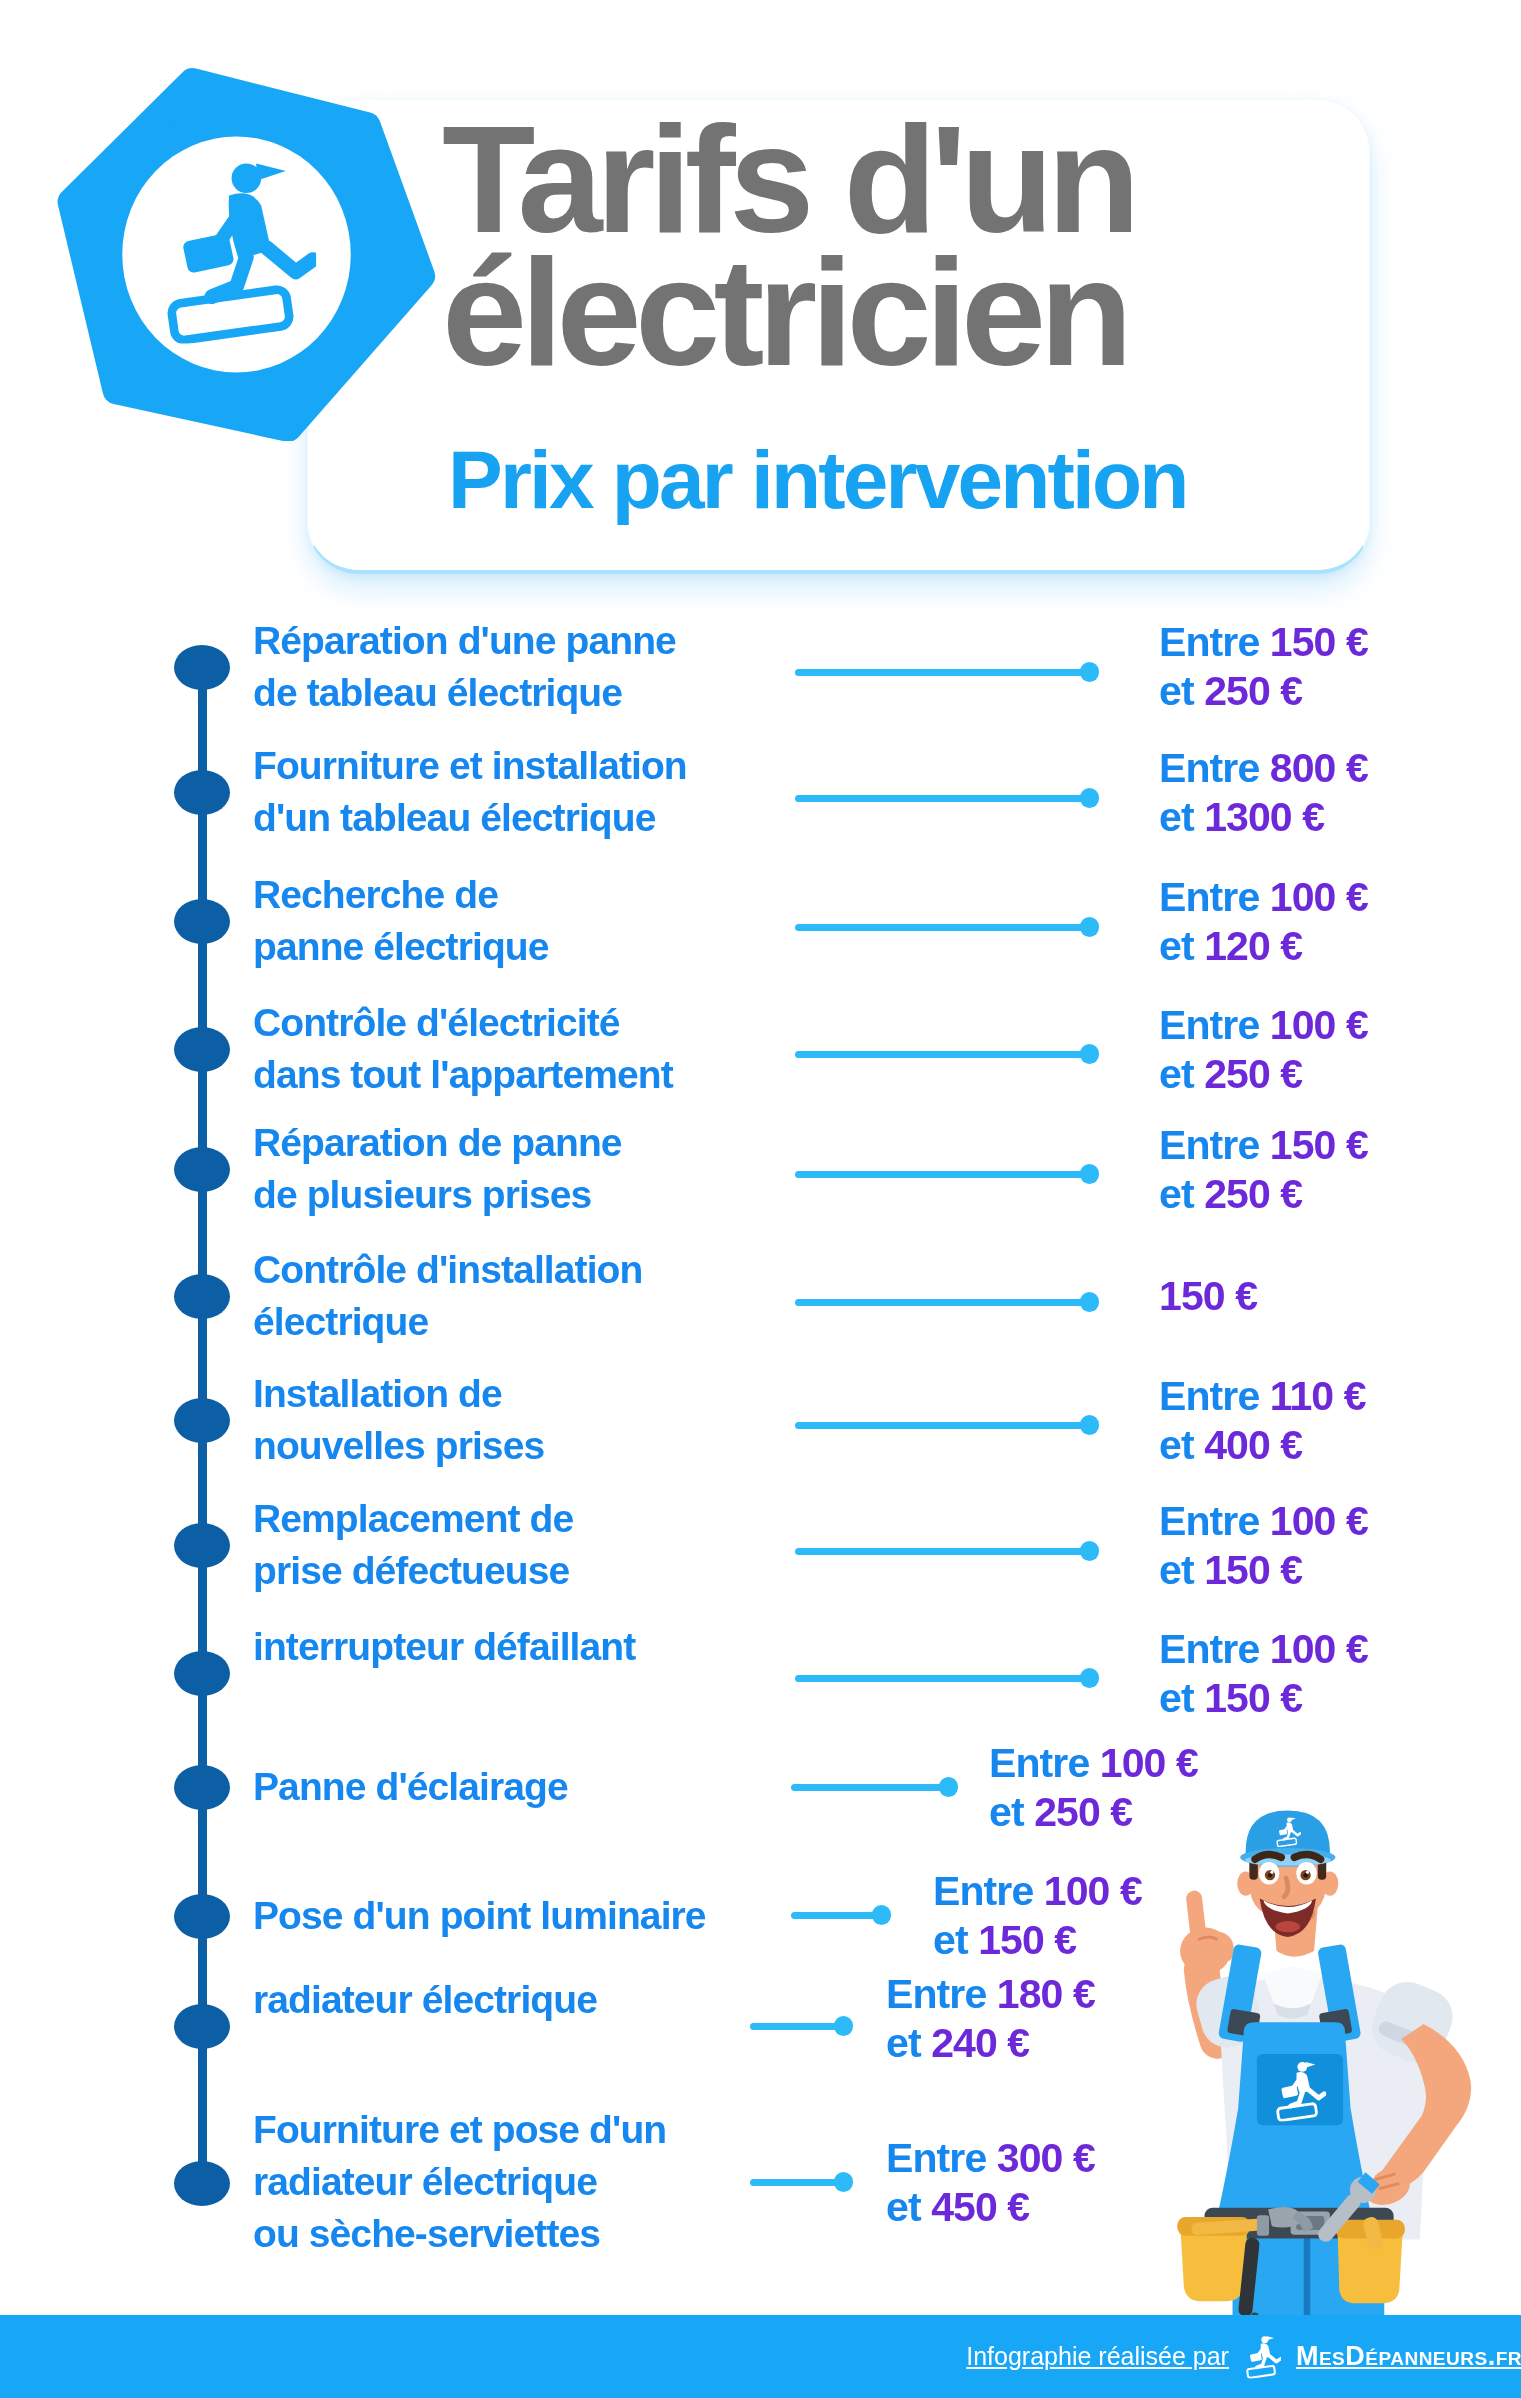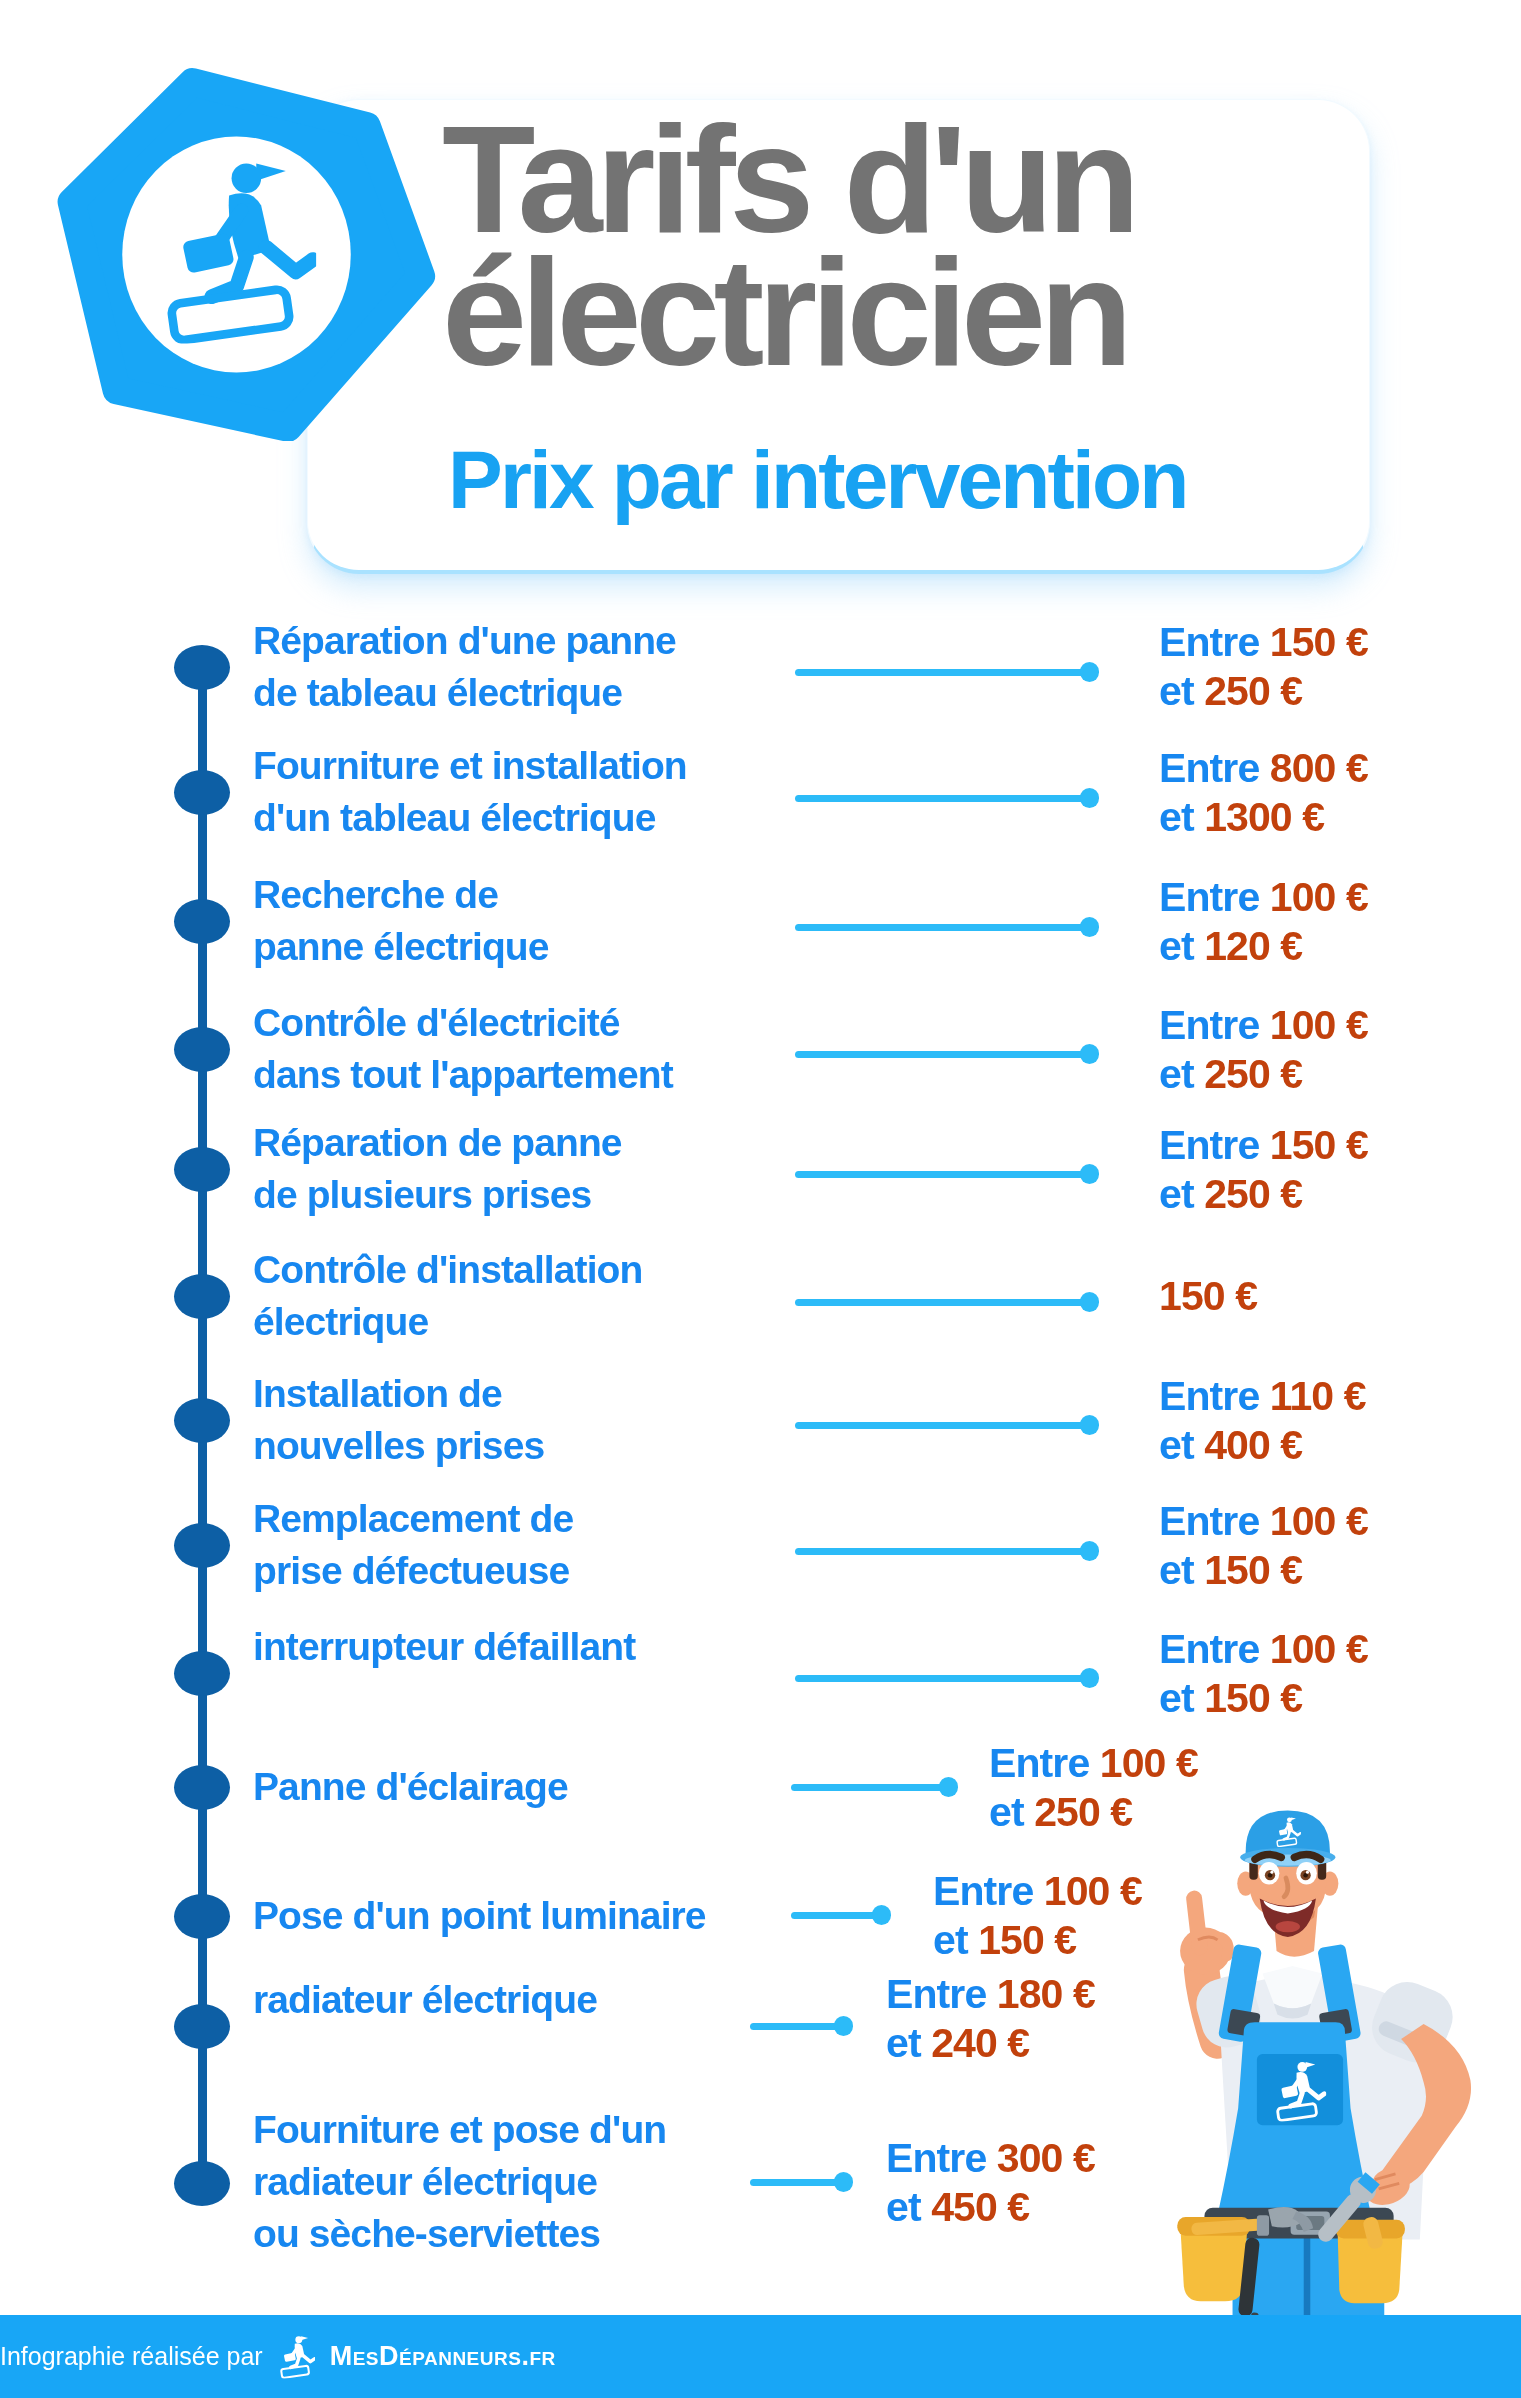--- a/index.html
+++ b/index.html
@@ -42,27 +42,27 @@
     color:#1787F0;letter-spacing:-0.9px;
   }
   .label.nowrap{width:auto;white-space:nowrap;}
   .leader{height:6.6px;background:#2CBBF8;border-radius:3.7px;}
   .leader::after{
     content:"";position:absolute;right:-10.3px;top:-6.6px;
     width:19.7px;height:19.7px;border-radius:50%;background:#2CBBF8;
   }
   .price{font-weight:700;font-size:41px;line-height:49px;letter-spacing:-0.9px;white-space:nowrap;}
   .price .lt{color:#1787F0;}
-  .price .dk{color:#c2410c;margin-top:20px;}
+  .price .dk{color:#6d28d9;margin-top:20px;}
 
   
   .footer{
     left:0;top:2315px;width:1522px;height:83px;background:#18A6F6;
-    display:flex;align-items:center;justify-content:flex-start;gap:15px;
-    color:#FFFFFF;z-index:6;
+    display:flex;align-items:center;justify-content:flex-end;gap:15px;
+    color:#FFFFFF;z-index:6;text-decoration:underline;
   }
   .credit{font-size:25px;font-weight:400;}
   .brand{font-size:27px;font-weight:700;font-variant:small-caps;letter-spacing:0.5px;}
   .footer-logo{width:37px;height:45px;color:#FFFFFF;}
 
   .mascot{left:1152px;top:1799px;width:369px;height:600px;z-index:4;}
   .hidden-defs{position:absolute;width:0;height:0;overflow:hidden;}
 </style>
 </head>
 <body>

